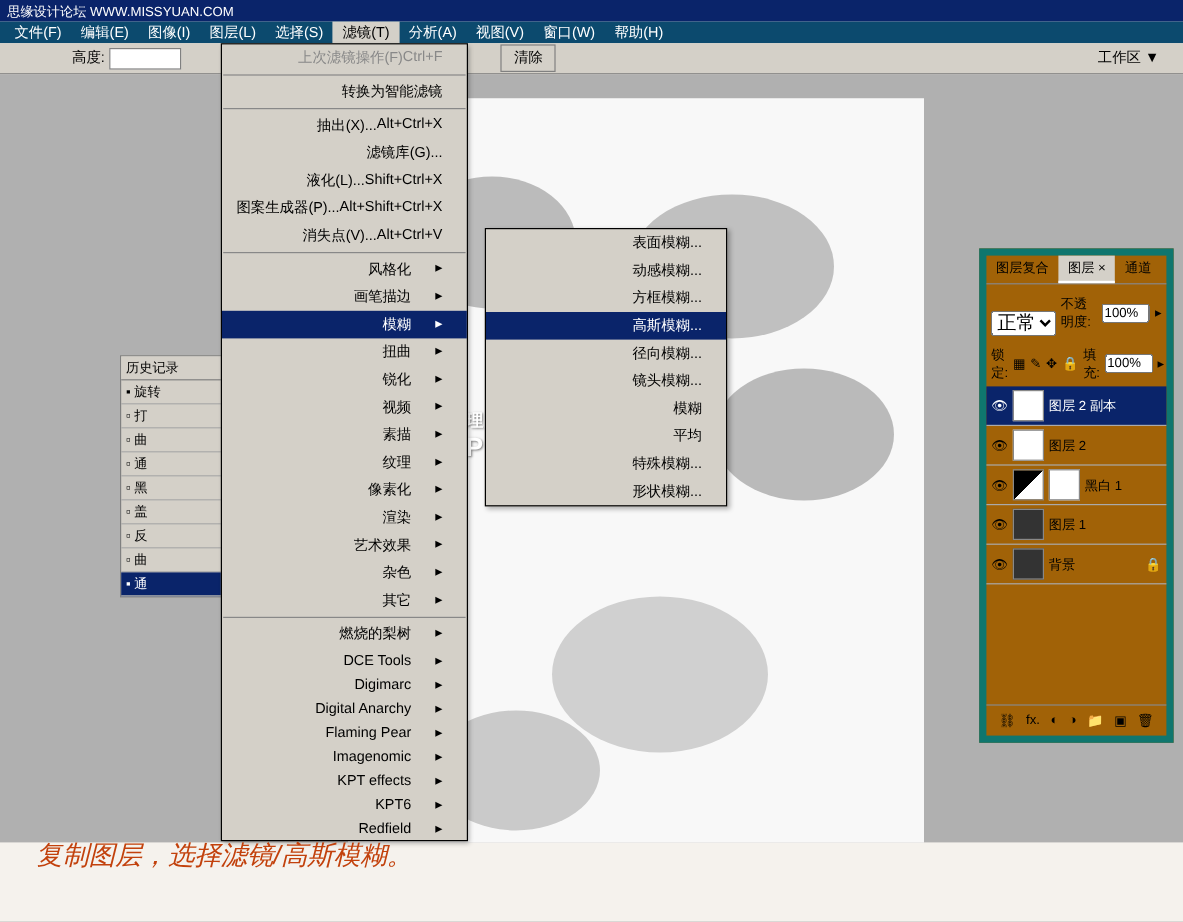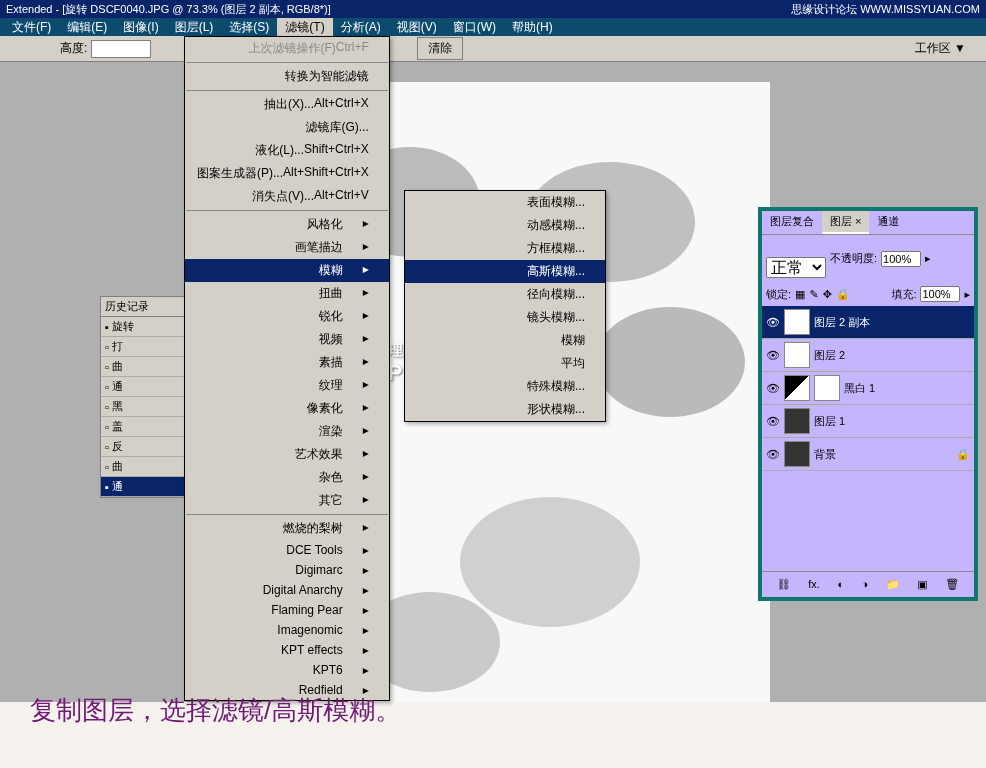--- a/index.html
+++ b/index.html
@@ -18,43 +18,42 @@
     .history-panel .history-item { border-bottom: 1px solid #aaa; padding: 2px 4px; display: flex; align-items: center; gap: 3px; }
     .history-panel .history-item.active { background: #0a246a; color: #fff; }
     .dropdown-menu { position: absolute; background: #d4d0c8; border: 1px solid #000; font-size: 12px; box-shadow: 2px 2px 4px rgba(0,0,0,0.3); }
     .dropdown-menu .item { padding: 3px 20px 3px 12px; cursor: pointer; white-space: nowrap; display: flex; justify-content: flex-end; min-width: 200px; }
     .dropdown-menu .item.disabled { color: #888; }
     .dropdown-menu .item.active { background: #0a246a; color: #fff; }
     .dropdown-menu .item .arrow { margin-left: 20px; }
     .dropdown-menu .sep { border-top: 1px solid #888; margin: 2px 1px; }
     .filter-menu { left: 184px; top: 36px; }
     .blur-submenu { left: 404px; top: 190px; }
-    .layers-panel { position: absolute; right: 8px; top: 145px; width: 220px; background: #c4b5fd; border: 4px solid #0f766e; font-size: 11px; }
+    .layers-panel { position: absolute; right: 8px; top: 145px; width: 162px; background: #a16207; border: 6px solid #0f766e; font-size: 11px; }
     .layers-panel .tabs { display: flex; border-bottom: 1px solid #888; }
     .layers-panel .tabs span { padding: 3px 8px; }
     .layers-panel .tabs span.active { background: #d4d0c8; border-bottom: 2px solid #fff; }
     .layers-panel .controls { padding: 4px; display: flex; align-items: center; gap: 4px; }
     .layers-panel .controls select { font-size: 16px; width: 60px; margin-top: 18px; }
     .layers-panel .controls input { width: 40px; font-size: 11px; }
     .layers-panel .layer-row { display: flex; align-items: center; padding: 3px 4px; border-bottom: 1px solid #aaa; gap: 4px; }
     .layers-panel .layer-row.active { background: #0a246a; color: #fff; }
     .layers-panel .eye { width: 14px; text-align: center; }
     .layers-panel .thumb { width: 26px; height: 26px; background: #fff; border: 1px solid #888; }
     .layers-panel .thumb.dark { background: #333; }
     .layers-panel .thumb.grad { background: linear-gradient(135deg, #000 50%, #fff 50%); }
     .layers-panel .bottom { padding: 6px; display: flex; justify-content: space-around; border-top: 1px solid #888; margin-top: 100px; }
-    .caption { position: absolute; bottom: 40px; left: 30px; font-size: 26px; color: #701a75; }
+    .caption { position: absolute; bottom: 40px; left: 30px; font-size: 22px; color: #c2410c; font-style: italic; }
     .watermark { position: absolute; left: 300px; top: 280px; color: #fff; font-size: 14px; font-weight: bold; text-shadow: 1px 1px 2px rgba(0,0,0,0.5); pointer-events: none; }
     .watermark .logo { font-size: 22px; letter-spacing: 2px; }
   </style>
 </head>
 <body>
 
 <div class="title-bar">
-  <span>Extended - [旋转 DSCF0040.JPG @ 73.3% (图层 2 副本, RGB/8*)]</span>
   <span>思缘设计论坛 WWW.MISSYUAN.COM</span>
 </div>
 
 <div class="menu-bar">
   <span>文件(F)</span>
   <span>编辑(E)</span>
   <span>图像(I)</span>
   <span>图层(L)</span>
   <span>选择(S)</span>
   <span class="active">滤镜(T)</span>

